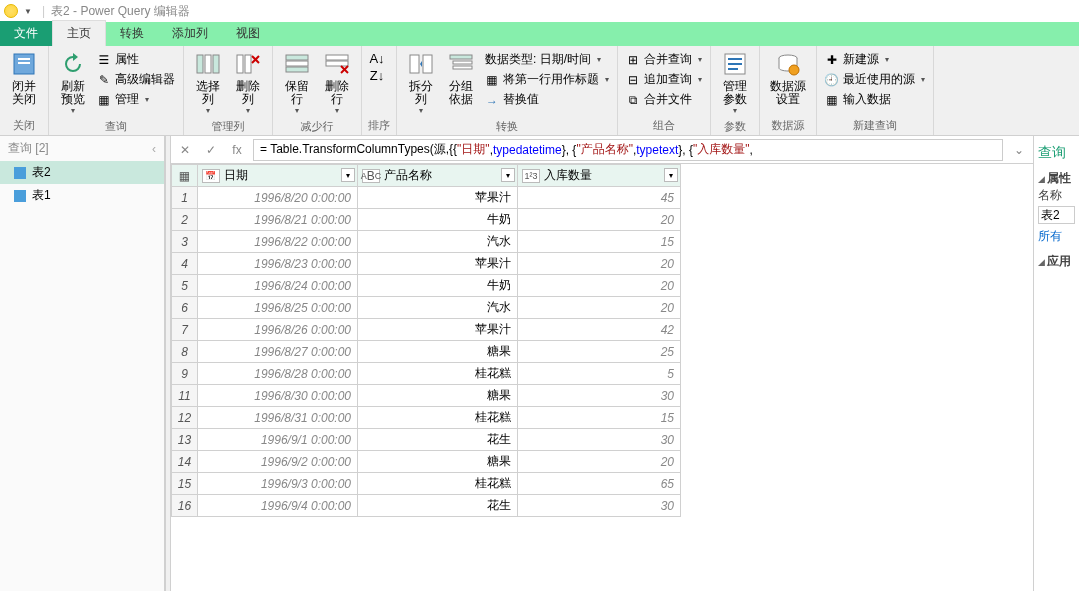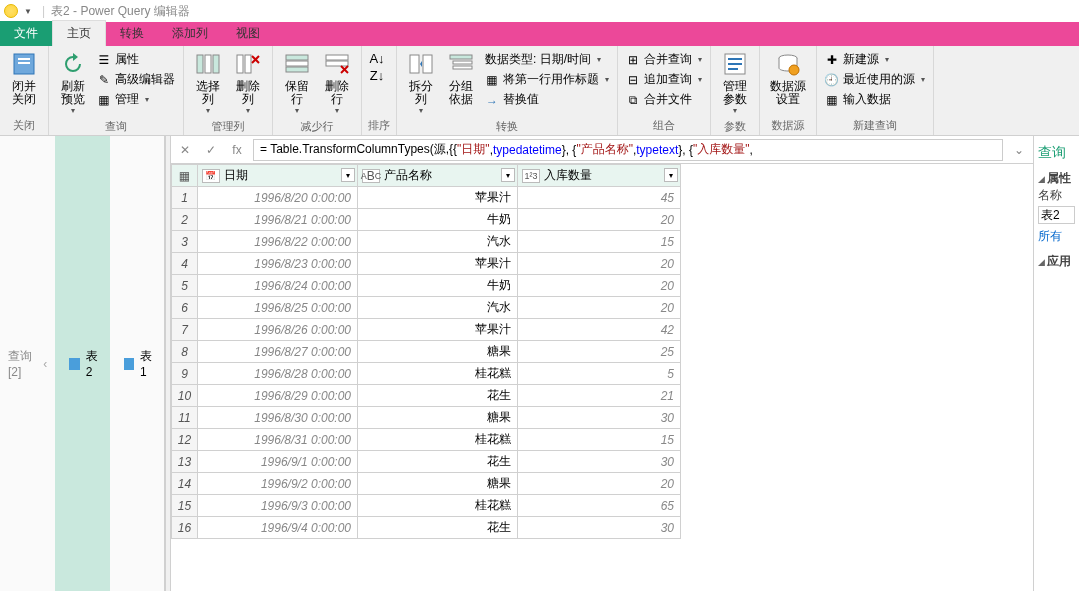--- a/index.html
+++ b/index.html
@@ -1,38 +1,38 @@
 <!DOCTYPE html>
 <html><head>
 <meta charset="utf-8">
 <style>
 *{box-sizing:border-box;margin:0;padding:0;font-family:"Microsoft YaHei","Segoe UI",sans-serif;font-size:12px}
 body{background:#fff;overflow:hidden;width:1079px;height:591px;position:relative}
 .title-bar{height:22px;display:flex;align-items:center;padding:0 4px;color:#888}
 .title-bar .smiley{width:14px;height:14px;border-radius:50%;background:radial-gradient(circle,#ffe066,#ffd43b);border:1px solid #e6b800;margin-right:2px}
 .title-bar .dd{font-size:8px;margin:0 4px;color:#555}
 .title-bar .sep{margin:0 6px;color:#ccc}
-.tab-strip{height:24px;display:flex;align-items:flex-end;background:#ec4899}
+.tab-strip{height:24px;display:flex;align-items:flex-end;background:#86efac}
 .tab{padding:4px 14px;color:#333;cursor:default}
 .tab.file{background:#1a9e73;color:#fff}
 .tab.active{background:#f0f0f0;border:1px solid #ddd;border-bottom:none}
 .ribbon{height:90px;background:#f0f0f0;border-bottom:1px solid #d0d0d0;display:flex}
 .rgroup{display:flex;flex-direction:column;border-right:1px solid #d8d8d8;padding:2px 6px 0}
 .rgroup .body{flex:1;display:flex;align-items:flex-start;gap:4px}
 .rgroup .lbl{text-align:center;color:#666;font-size:11px;padding:2px 0}
 .bigbtn{display:flex;flex-direction:column;align-items:center;justify-content:flex-start;padding:2px 4px;min-width:34px;cursor:default}
 .bigbtn .ic{width:28px;height:28px;margin-bottom:2px;display:flex;align-items:center;justify-content:center}
 .bigbtn .t{text-align:center;line-height:13px;white-space:pre}
 .bigbtn .dd{font-size:8px;color:#555}
 .smallcol{display:flex;flex-direction:column;gap:1px;padding-top:2px}
 .smallrow{display:flex;align-items:center;gap:4px;padding:1px 2px;cursor:default;white-space:nowrap}
 .smallrow .ic{width:14px;height:14px;display:inline-flex;align-items:center;justify-content:center}
 .dd-s{font-size:8px;color:#555;margin-left:2px}
 .content{display:flex;height:calc(591px - 22px - 24px - 90px)}
-.left-pane{width:165px;background:#fafafa;border-right:1px solid #d0d0d0;display:flex;}
+.left-pane{width:165px;background:#fafafa;border-right:1px solid #d0d0d0;display:flex;flex-direction:column}
 .left-pane .hdr{padding:4px 8px;color:#888;display:flex;justify-content:space-between;align-items:center}
 .left-pane .item{padding:3px 8px 3px 14px;display:flex;align-items:center;gap:6px;cursor:default}
 .left-pane .item.sel{background:#c9e8dd}
 .left-pane .tbl-ic{width:12px;height:12px;background:#4a9edb;display:inline-block}
 .center{flex:1;display:flex;flex-direction:column;border-right:1px solid #d0d0d0}
 .fx-bar{height:28px;display:flex;align-items:center;border-bottom:1px solid #d0d0d0;padding:0 4px;gap:6px}
 .fx-bar .btn{width:20px;height:20px;display:flex;align-items:center;justify-content:center;color:#888;cursor:default}
 .fx-bar .formula{flex:1;height:22px;border:1px solid #ccc;padding:2px 6px;font-family:Consolas,monospace;font-size:12px;display:flex;align-items:center;overflow:hidden;white-space:nowrap}
 .fx-bar .formula .s{color:#a31515}
 .fx-bar .formula .k{color:#0000ff}
@@ -501,32 +501,20 @@
                 <div class="c">1996/8/28 0:00:00</div>
               </td>
   <td class="txt col-name">
                 <div class="c">桂花糕</div>
               </td>
   <td class="num col-qty">
                 <div class="c">5</div>
               </td>
             </tr>
             <tr>
-              <td class="rowh">10</td>
-  <td class="date col-date">
-                <div class="c">1996/8/29 0:00:00</div>
-              </td>
-  <td class="txt col-name">
-                <div class="c">花生</div>
-              </td>
-  <td class="num col-qty">
-                <div class="c">21</div>
-              </td>
-            </tr>
-            <tr>
               <td class="rowh">11</td>
   <td class="date col-date">
                 <div class="c">1996/8/30 0:00:00</div>
               </td>
   <td class="txt col-name">
                 <div class="c">糖果</div>
               </td>
   <td class="num col-qty">
                 <div class="c">30</div>
               </td>

